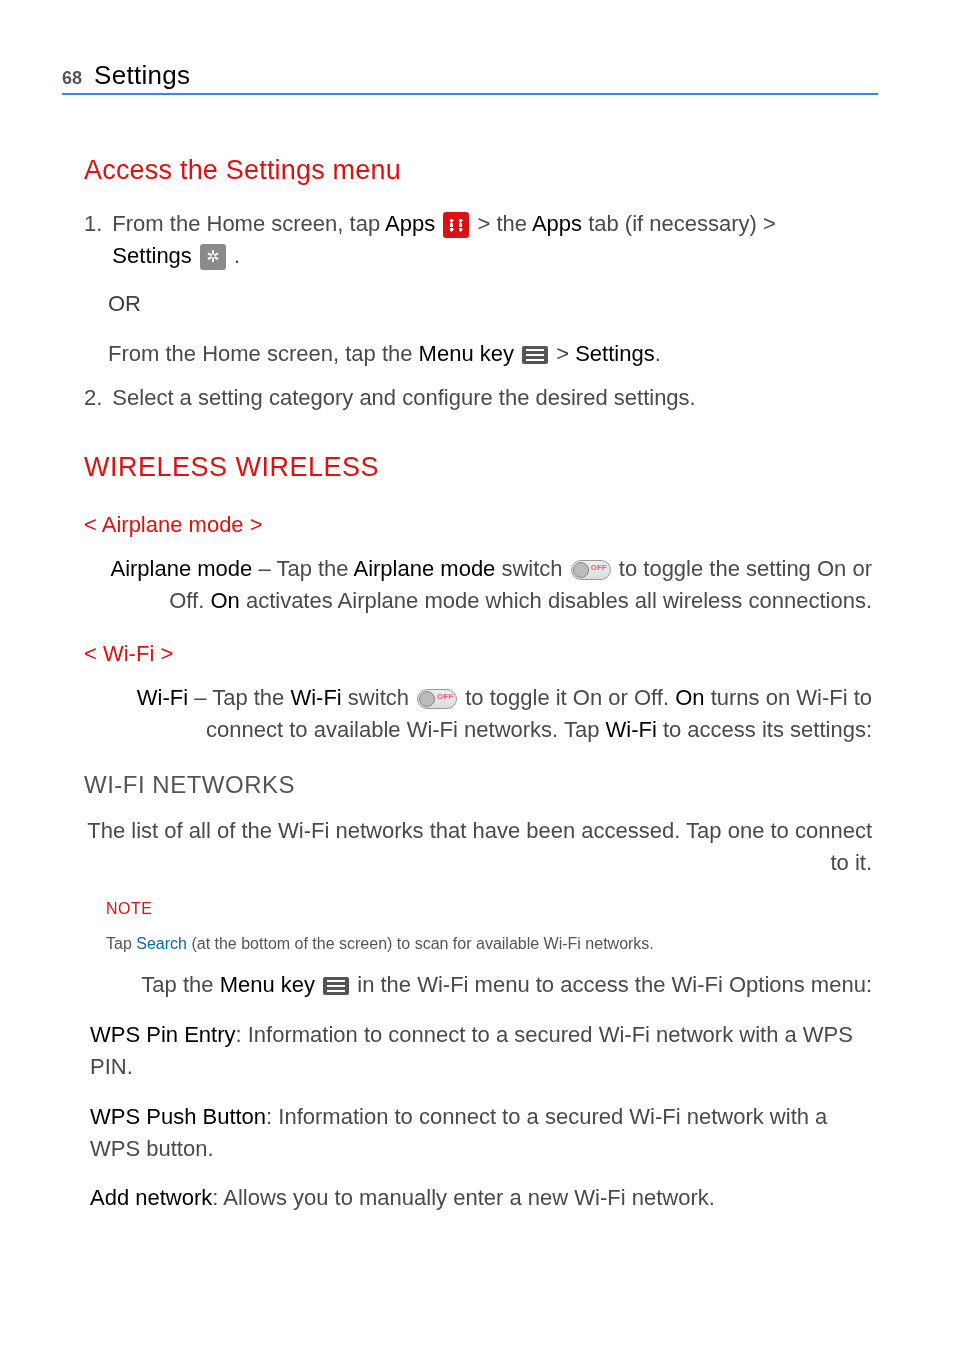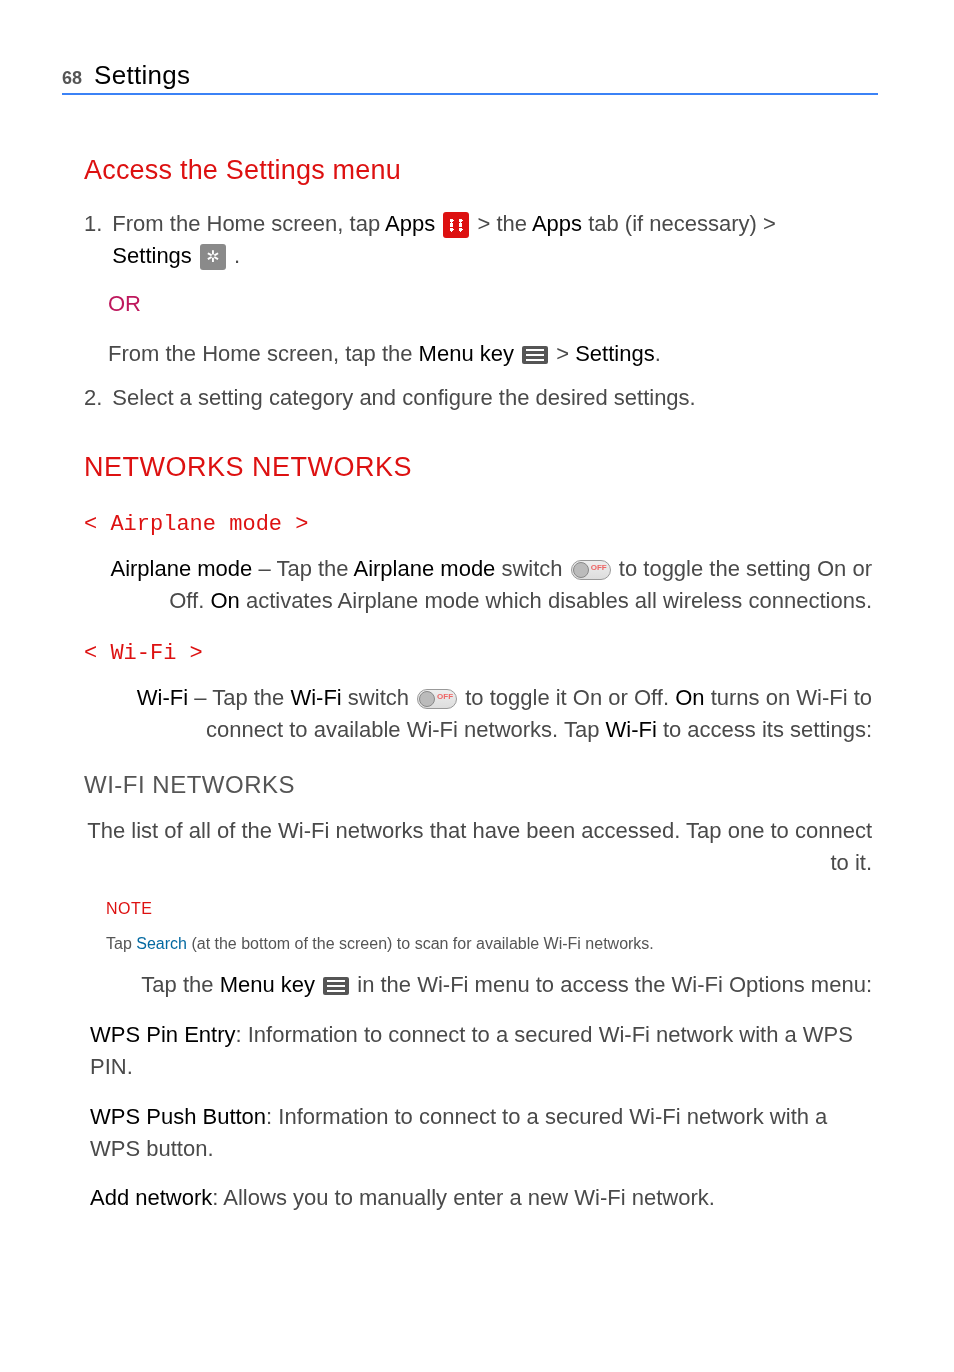--- a/index.html
+++ b/index.html
@@ -54,21 +54,20 @@
     margin-top: 34px;
     margin-bottom: 22px;
     letter-spacing: 0.5px;
   }
   .sub-red {
     color: #d11;
     font-size: 22px;
     font-weight: 400;
     margin-top: 22px;
     margin-bottom: 12px;
-    font-family: Liberation Mono, monospace;
   }
   .sub-heading {
     color: #555;
     font-size: 24px;
     font-weight: 400;
     margin-top: 22px;
     margin-bottom: 12px;
     letter-spacing: 0.5px;
   }
   .ol-item {
@@ -78,21 +77,21 @@
   }
   .ol-num {
     flex-shrink: 0;
   }
   .indent-block {
     margin-left: 24px;
     margin-top: 6px;
     margin-bottom: 6px;
   }
   .or-text {
-    color: #be185d;
+    color: #404040;
     margin: 16px 0 18px 24px;
   }
   .para {
     margin-bottom: 18px;
     text-align: right;
   }
   .bold {
     color: #000;
     font-weight: 400;
   }
@@ -234,21 +233,21 @@
       <span class="icon-box">
           <span class="icon-menu"></span>
         </span><span>  &gt; </span><span class="bold">Settings</span><span>.</span>
     </div>
 
     <div class="ol-item" style="margin-top:12px;">
       <span class="ol-num">2.</span>
       <span>Select a setting category and configure the desired settings.</span>
     </div>
 
-    <div class="section-heading">NETWORKS NETWORKS</div>
+    <div class="section-heading">WIRELESS WIRELESS</div>
 
     <div class="sub-red">&lt; Airplane mode &gt;</div>
     <div class="para">
       <span class="bold">Airplane mode</span><span> – Tap the </span><span class="bold">Airplane mode</span><span> switch </span><span class="icon-box">
           <span class="icon-switch"></span>
         </span><span> to toggle the setting On or Off. </span><span class="bold">On</span><span> activates Airplane mode which disables all wireless connections.</span>
     </div>
 
     <div class="sub-red">&lt; Wi-Fi &gt;</div>
     <div class="para">

